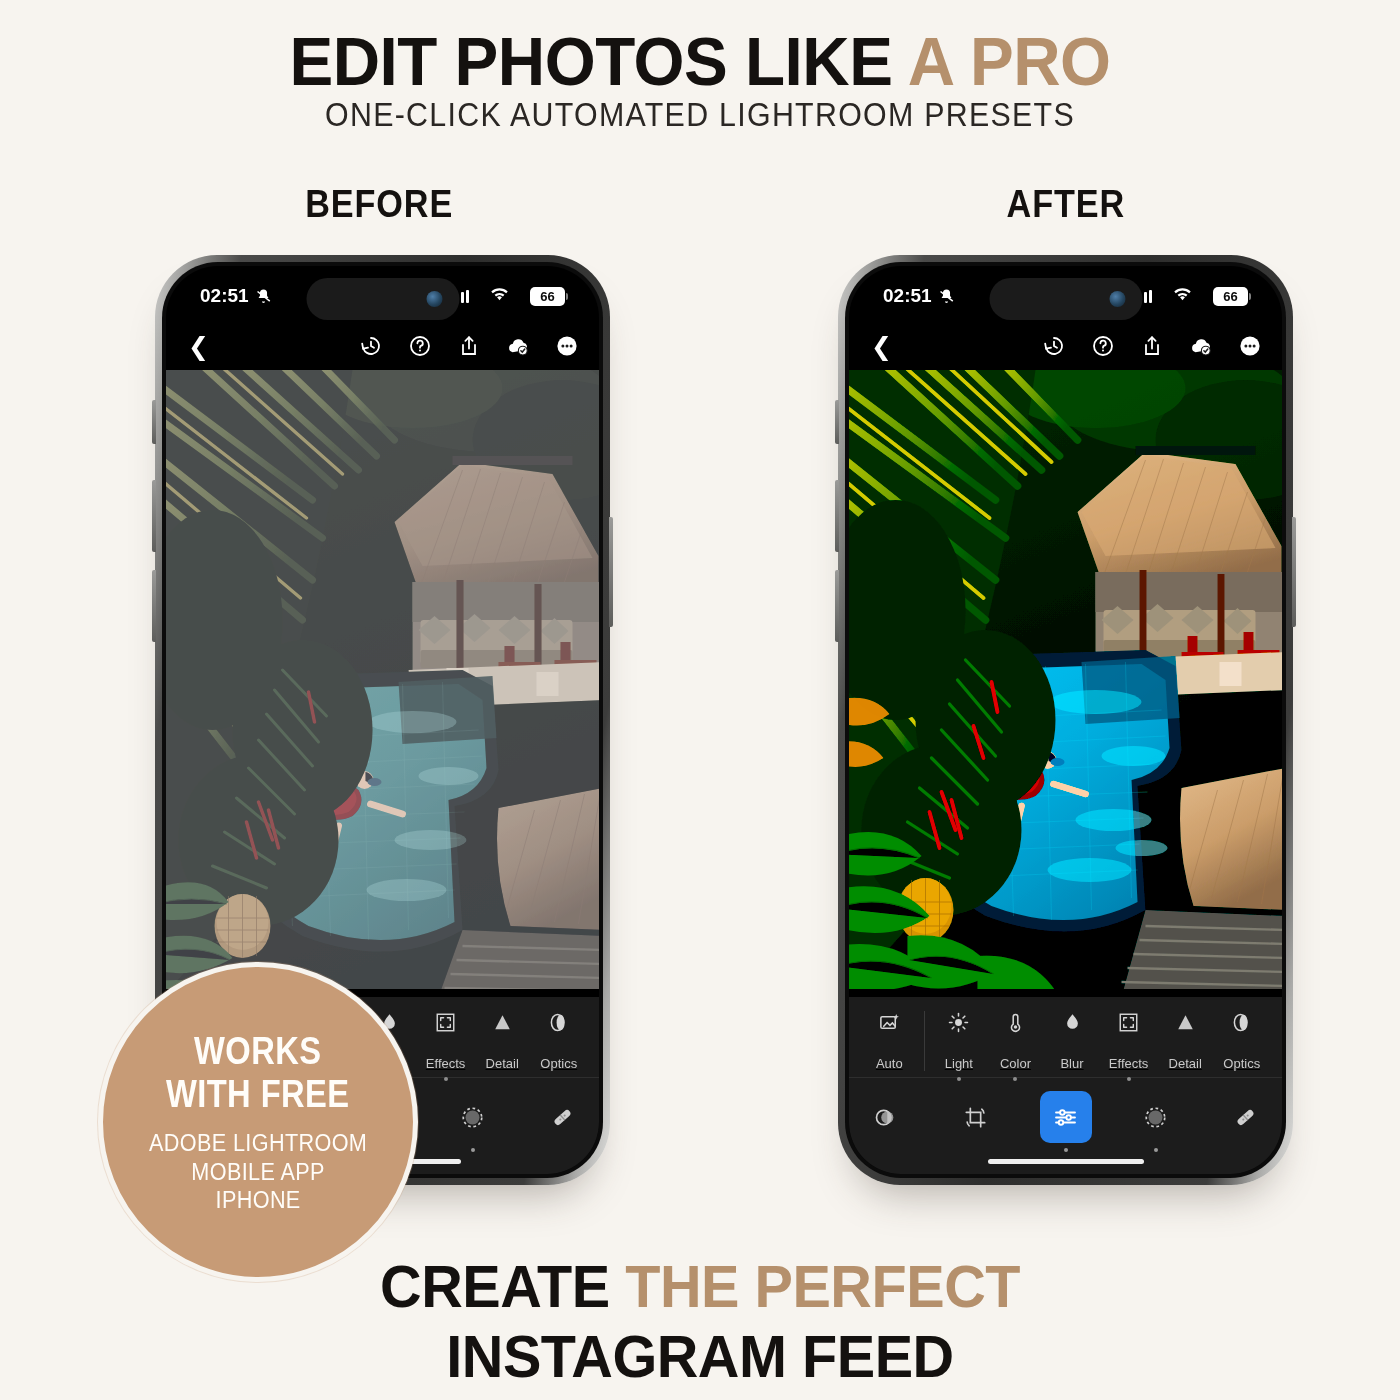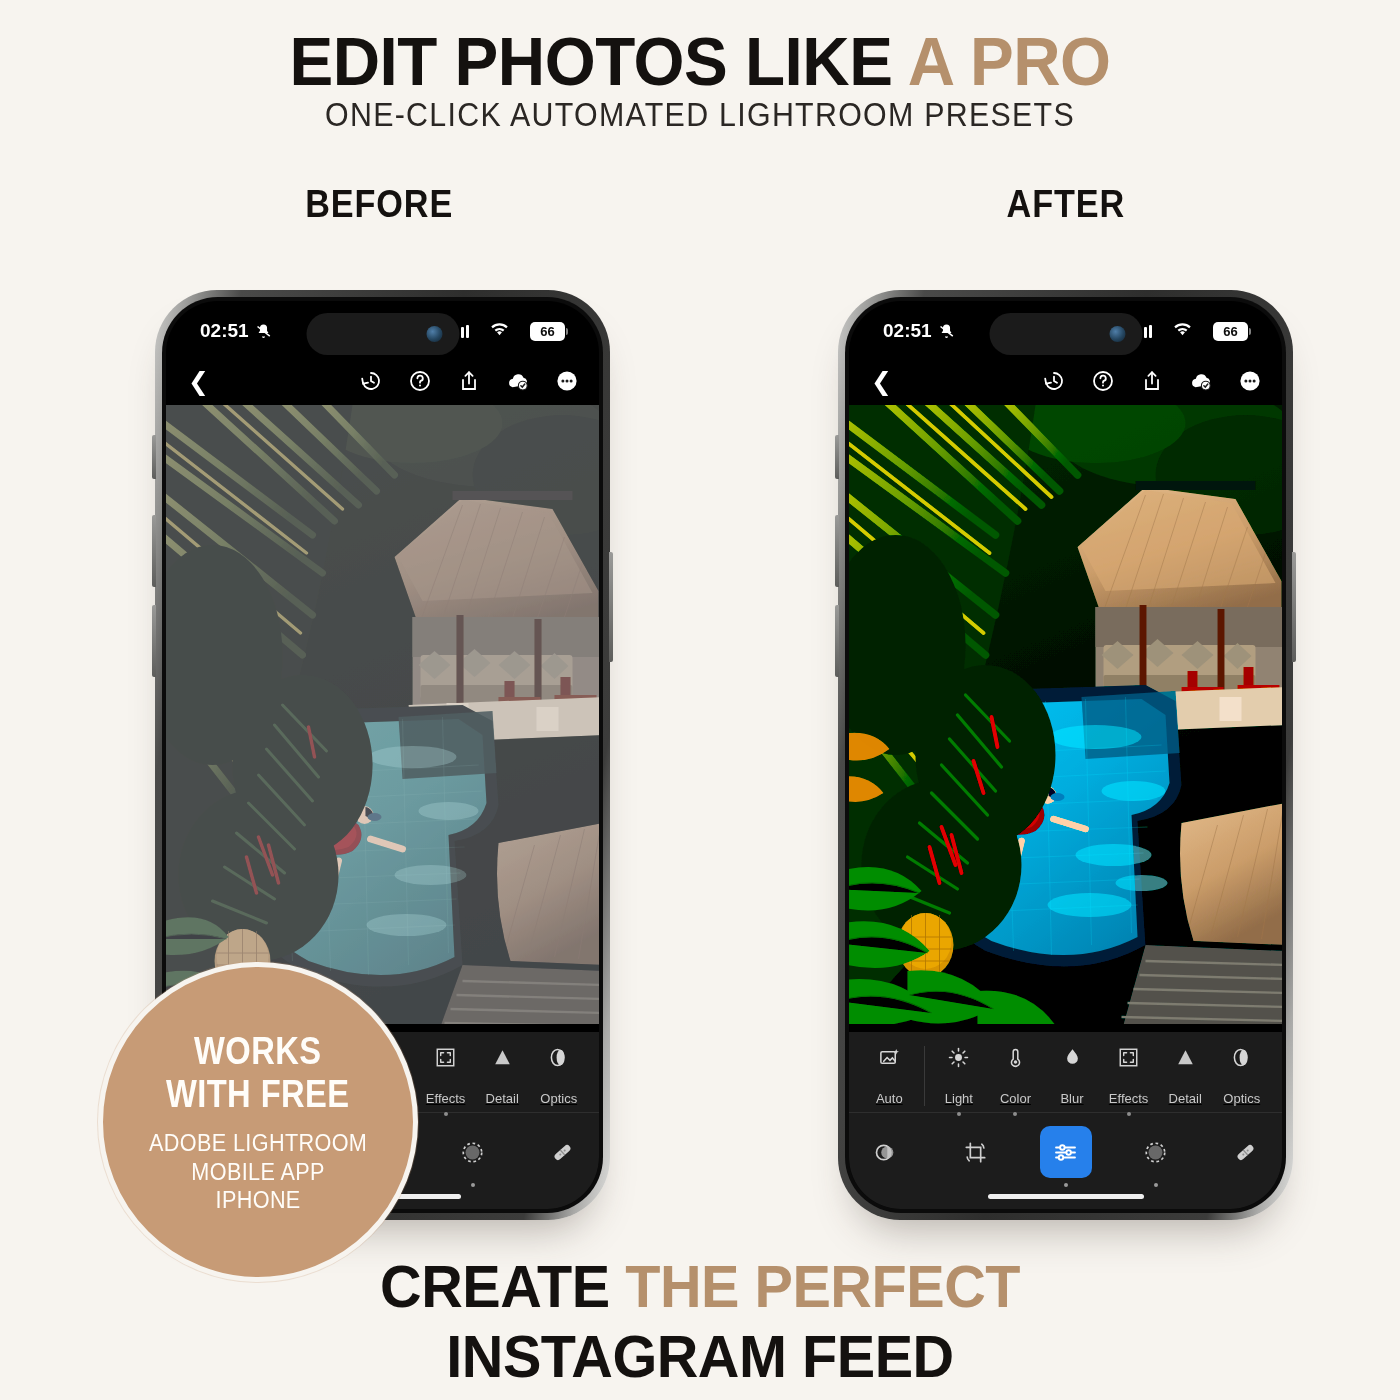--- a/index.html
+++ b/index.html
@@ -53,21 +53,20 @@
   .tagline .accent { color:#B5906C; }
 
   
   .phone {
     position:absolute;
     width:455px; height:930px;
     border-radius:62px;
     background:linear-gradient(100deg,#cfcfcd 0%,#8e8e8c 7%,#4a4a49 14%,#2e2e2d 50%,#3c3c3b 86%,#a9a9a7 94%,#e2e2e0 100%);
     padding:7px;
     box-shadow:0 26px 40px -18px rgba(60,50,40,0.35);
-    margin-top:35px;
   }
   .phone.left  { top:255px; left:155px; }
   .phone.right { top:255px; left:838px; }
 
   .phone-inner {
     width:100%; height:100%;
     border-radius:56px;
     background:#0b0b0b;
     padding:4px;
   }

